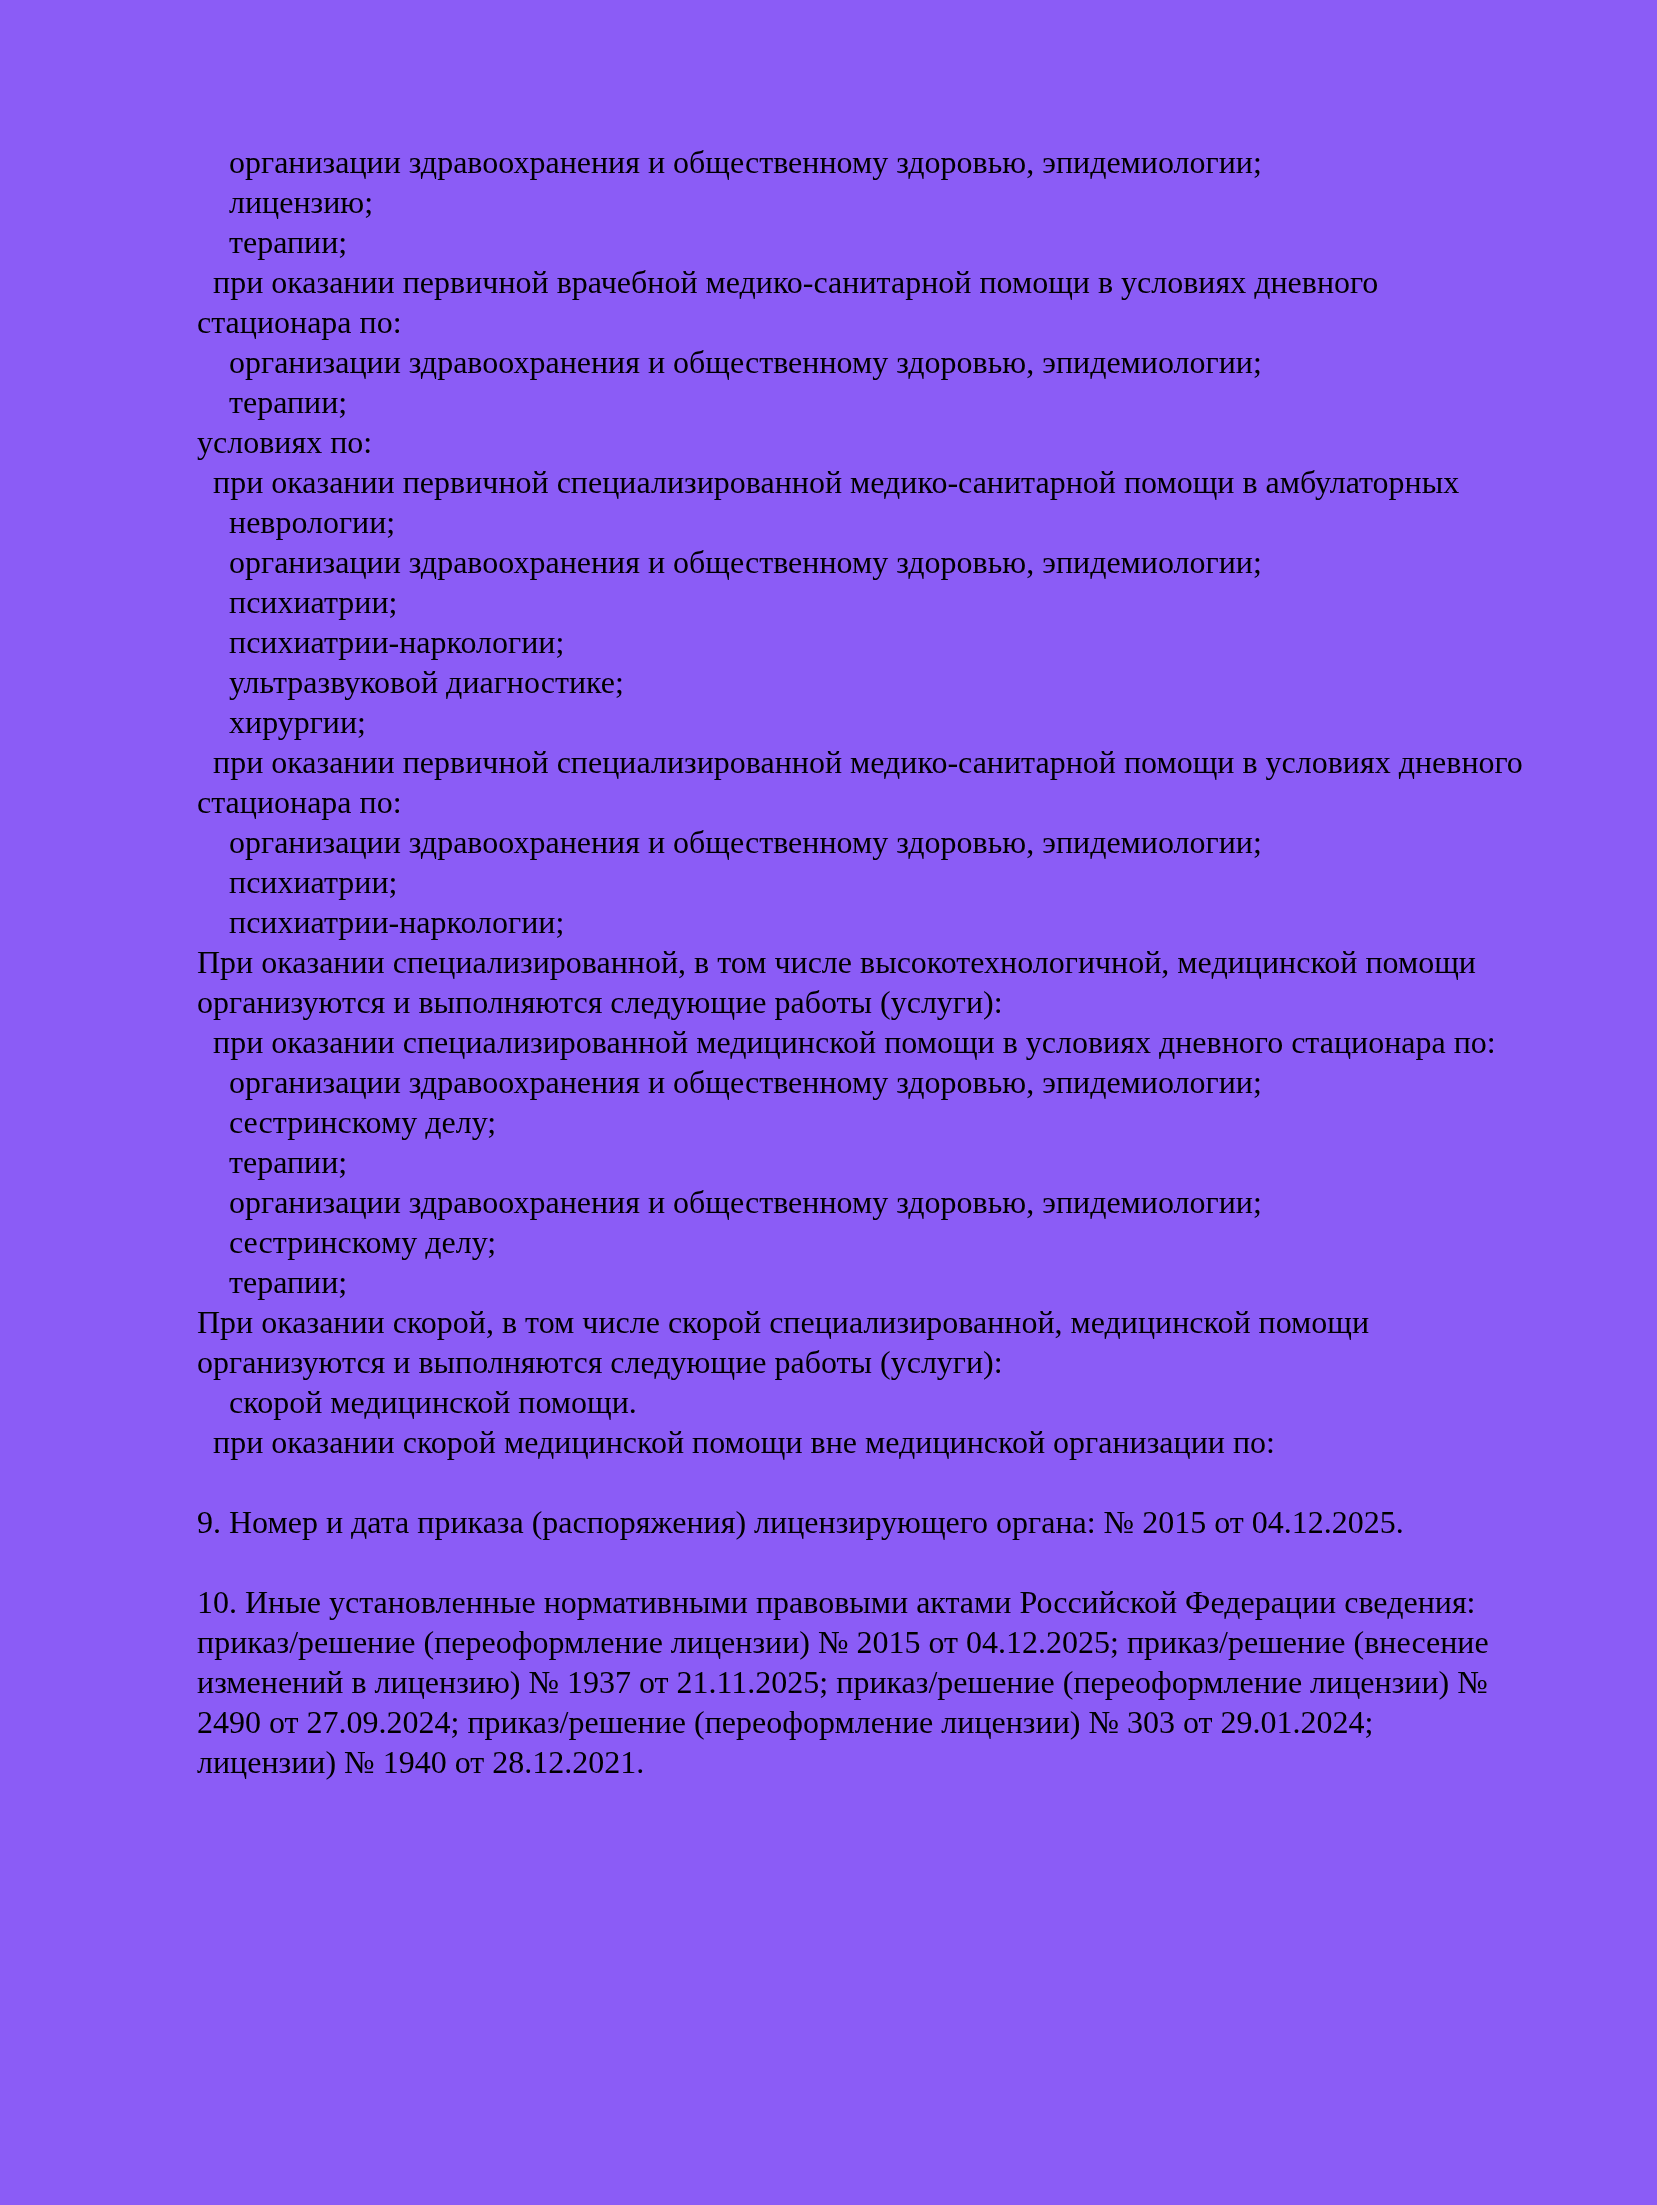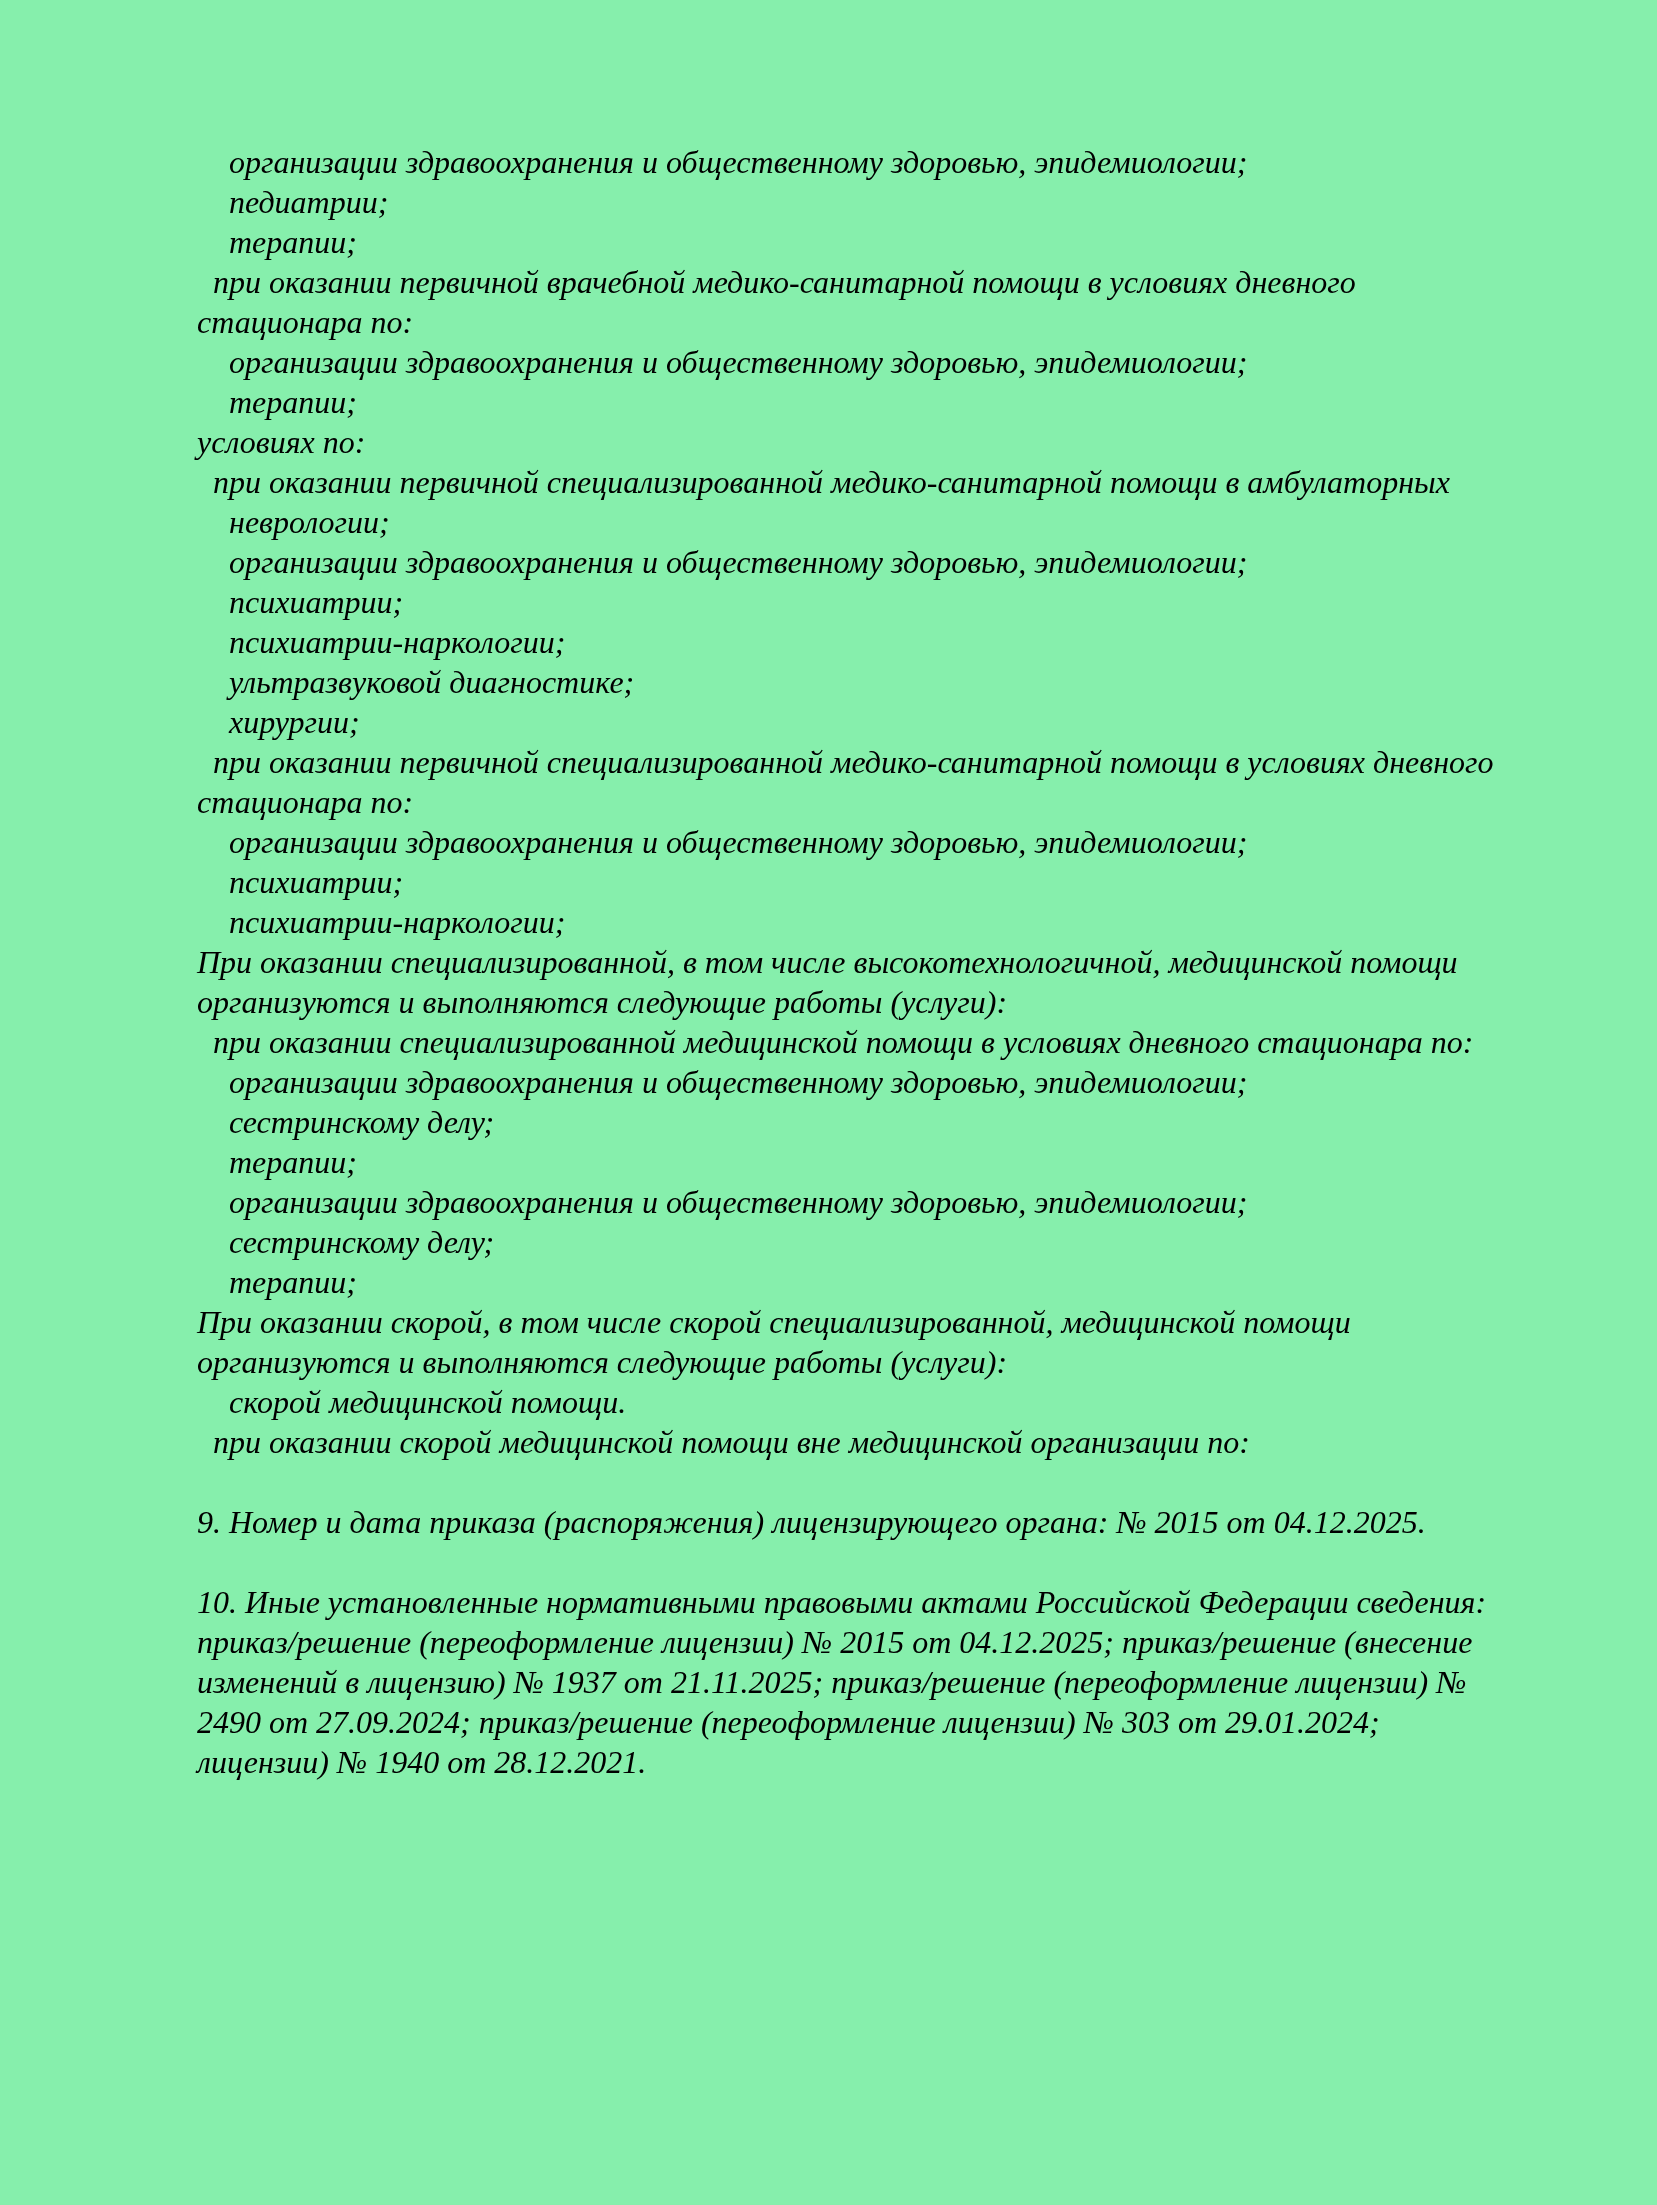--- a/index.html
+++ b/index.html
@@ -11,22 +11,21 @@
     width: 1657px;
     height: 2205px;
     position: relative;
     overflow: hidden;
     font-family: "Liberation Serif", "DejaVu Serif", serif;
     color: #000000;
   }
   .page {
     position: absolute;
     inset: 0;
-    background: #86efac;
-    font-style: italic;
+    background: #8b5cf6;
   }
   .doc {
     position: absolute;
     left: 197px;
     top: 142px;
     width: 1337px;
   }
   .line {
     font-size: 32px;
     line-height: 40px;
@@ -34,21 +33,21 @@
     white-space: pre;
     letter-spacing: 0;
   }
 </style>
 </head>
 <body>
 
 <div class="page">
   <div class="doc">
       <div class="line">    организации здравоохранения и общественному здоровью, эпидемиологии;</div>
-      <div class="line">    педиатрии;</div>
+      <div class="line">    лицензию;</div>
       <div class="line">    терапии;</div>
       <div class="line">  при оказании первичной врачебной медико-санитарной помощи в условиях дневного</div>
       <div class="line">стационара по:</div>
       <div class="line">    организации здравоохранения и общественному здоровью, эпидемиологии;</div>
       <div class="line">    терапии;</div>
       <div class="line">условиях по:</div>
       <div class="line">  при оказании первичной специализированной медико-санитарной помощи в амбулаторных</div>
       <div class="line">    неврологии;</div>
       <div class="line">    организации здравоохранения и общественному здоровью, эпидемиологии;</div>
       <div class="line">    психиатрии;</div>

